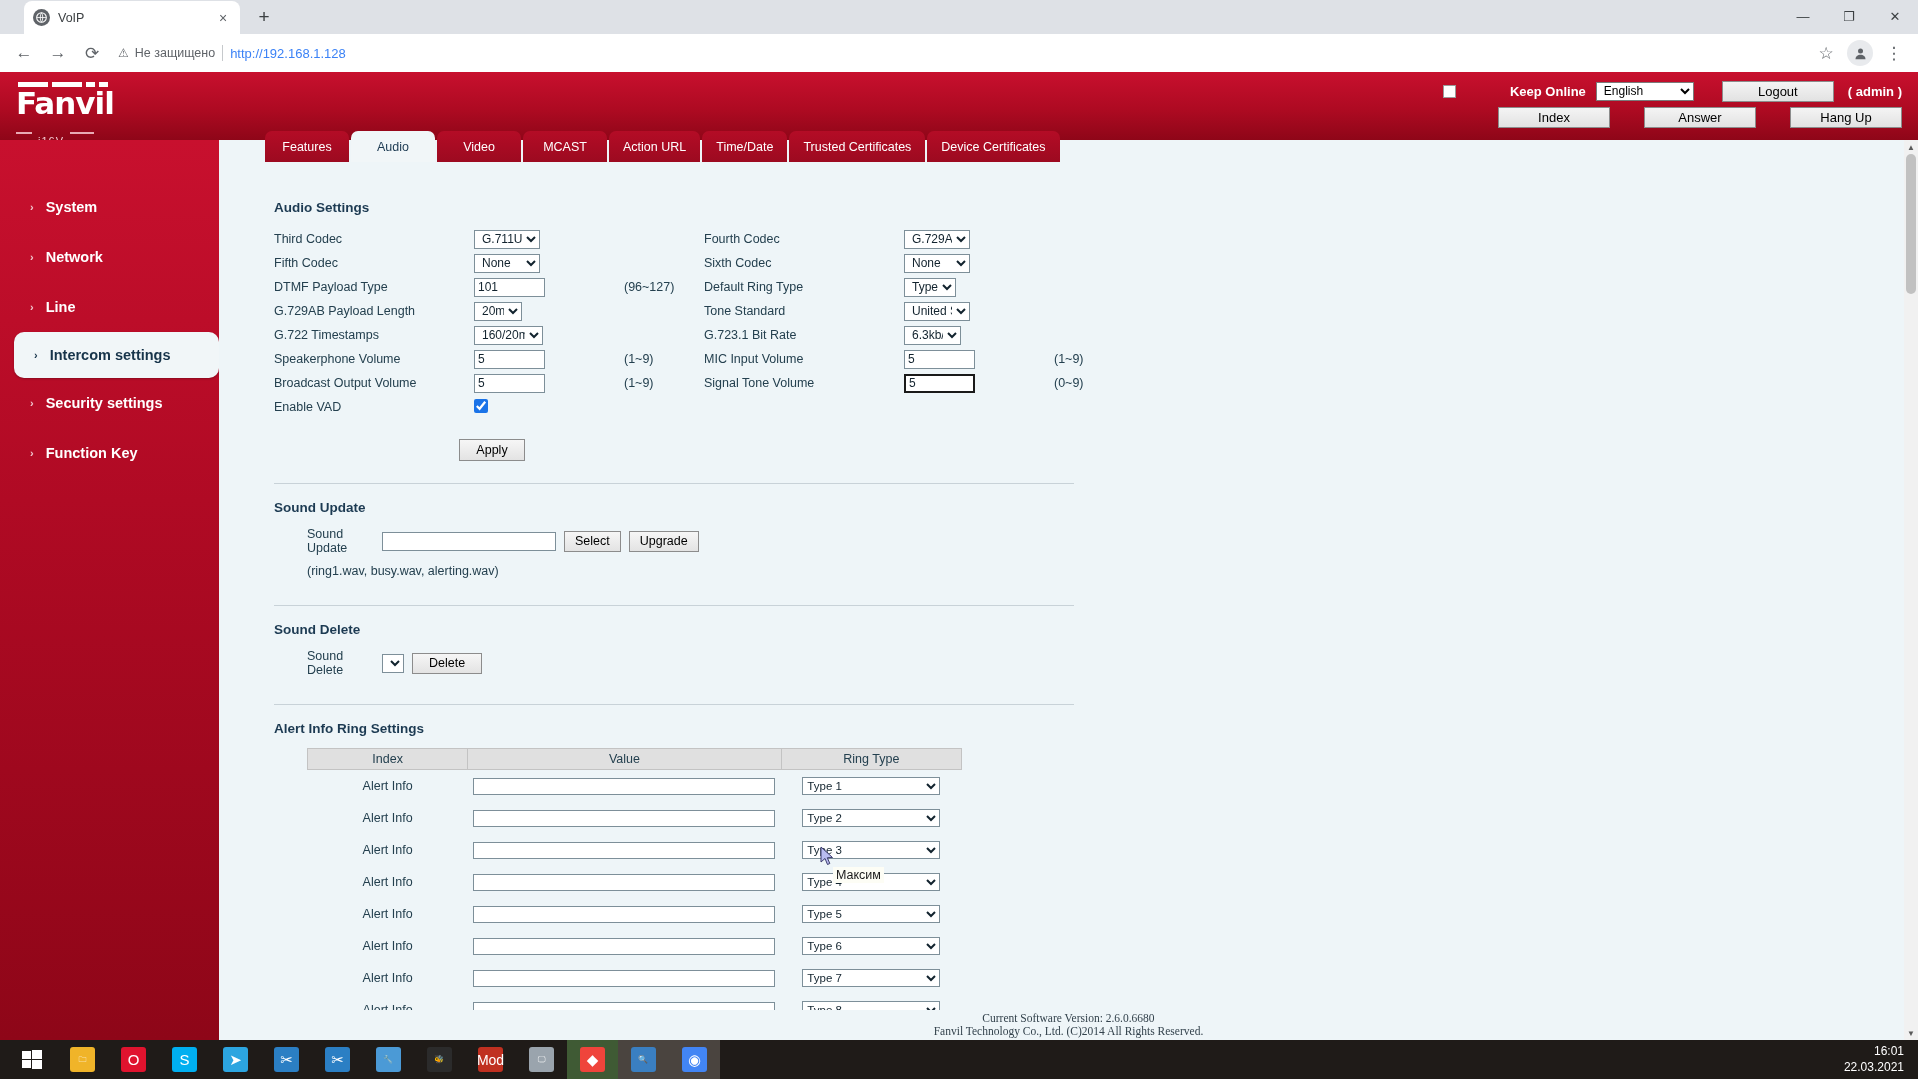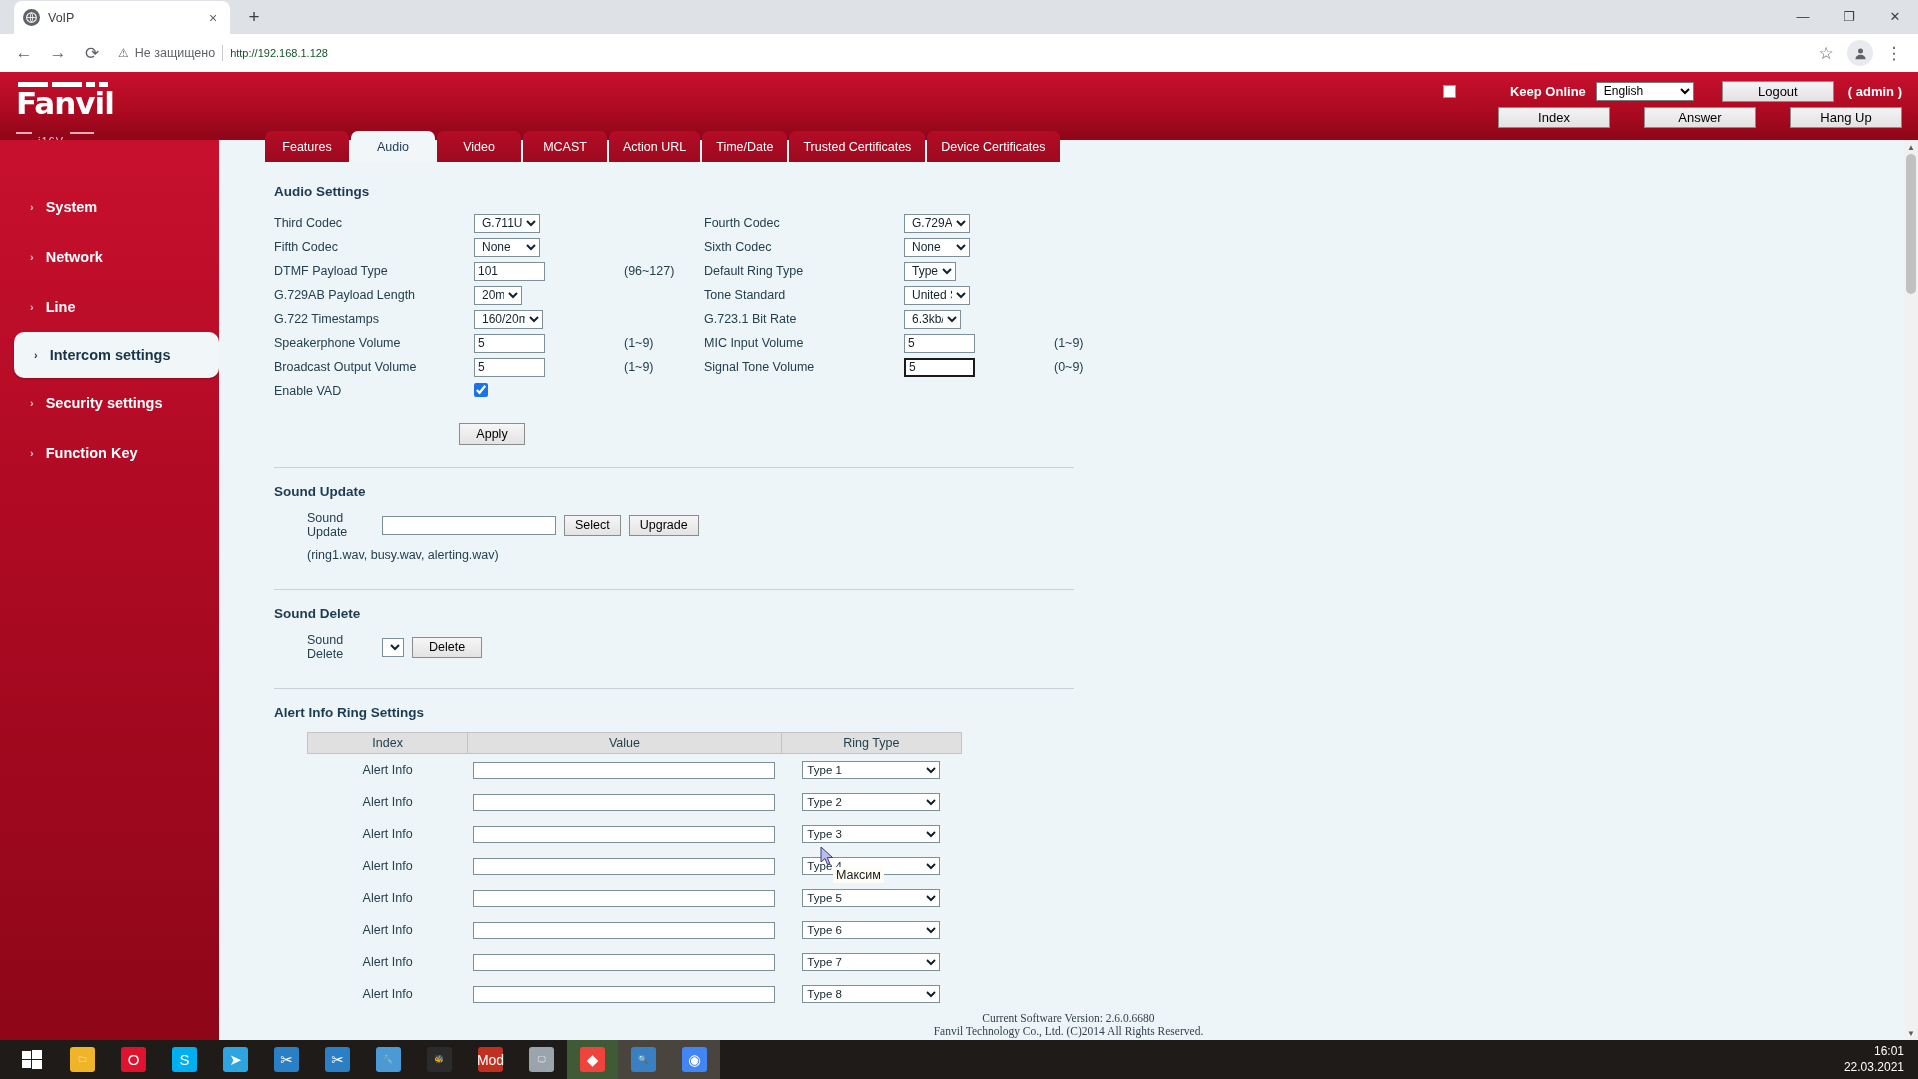--- a/index.html
+++ b/index.html
@@ -6,21 +6,21 @@
   html, body {
     width: 1918px; height: 1079px;
     overflow: hidden;
     font-family: "Liberation Sans", sans-serif;
     background: #fff;
   }
 
   
   .browser { width: 1918px; height: 1040px; background: #dee1e6; position: relative; }
 
-  .tabstrip { height: 34px; background: #dee1e6; display: flex; align-items: flex-end; padding-left: 14px; position: relative; }
+  .tabstrip { height: 34px; background: #dee1e6; display: flex; align-items: flex-end; padding-left: 24px; position: relative; }
   .tab {
     width: 216px; height: 33px; background: #fff;
     border-radius: 8px 8px 0 0; display: flex; align-items: center;
     padding: 0 9px; gap: 8px; position: relative;
   }
   .tab .favicon {
     width: 17px; height: 17px; border-radius: 50%;
     background: #5f6368; color: #fff; font-size: 11px;
     display: flex; align-items: center; justify-content: center; flex: none;
   }
@@ -36,21 +36,21 @@
 
   .toolbar { height: 38px; background: #fff; display: flex; align-items: center; padding: 0 8px; gap: 2px; }
   .tb-btn { width: 32px; height: 32px; display: flex; align-items: center; justify-content: center; font-size: 17px; color: #5f6368; border-radius: 50%; }
   .omnibox {
     flex: 1; height: 28px; background: #fff; display: flex; align-items: center;
     margin: 0 8px; gap: 7px; font-size: 13px; color: #202124;
   }
   .sec-warn { display: flex; align-items: center; gap: 6px; color: #5f6368; font-size: 12.5px; }
   .sec-warn .tri { font-size: 12px; color: #5f6368; }
   .omni-sep { width: 1px; height: 16px; background: #c6c9cc; }
-  .omni-url { color: #14532d; font-size: 11px; }
+  .omni-url { color: #3b82f6; font-size: 13px; }
   .tb-right { display: flex; align-items: center; gap: 2px; }
   .avatar-btn { width: 26px; height: 26px; border-radius: 50%; background: #e8eaed; display: flex; align-items: center; justify-content: center; }
 
   
   .page { position: absolute; top: 72px; left: 0; width: 1918px; height: 968px; background: #fff; overflow: hidden; }
 
   .topbar {
     height: 68px;
     background: linear-gradient(to bottom, #c8102e 0%, #ae0a22 55%, #8e0618 100%);
     position: relative;
@@ -112,21 +112,21 @@
     box-shadow: 0 1px 2px rgba(0,0,0,.25);
   }
   .side-item.active .chev { color: #17344a; }
 
   .content {
     position: absolute; left: 219px; right: 0; top: 0; bottom: 0;
     background: #eef5f8; overflow: hidden;
   }
   .content-inner { padding: 44px 0 0 55px; width: 1640px; }
 
-  .sec-title { font-size: 13.5px; font-weight: bold; color: #1c3a52; margin-bottom: 12px; }
+  .sec-title { font-size: 13.5px; font-weight: bold; color: #1c3a52; margin-bottom: 12px; margin-top: 16px; }
   .hr { height: 1px; background: #c8d2d8; width: 800px; margin: 22px 0 16px 0; }
 
   table.form { border-collapse: collapse; }
   table.form td { font-size: 12.5px; color: #24404f; padding: 2px 0; height: 24px; vertical-align: middle; }
   td.lbl { width: 200px; padding-left: 33px; }
   td.ctl { width: 150px; }
   td.hint { width: 80px; font-size: 12px; color: #24404f; padding-left: 3px; }
   td.lbl2 { width: 200px; }
 
   select.ws {

